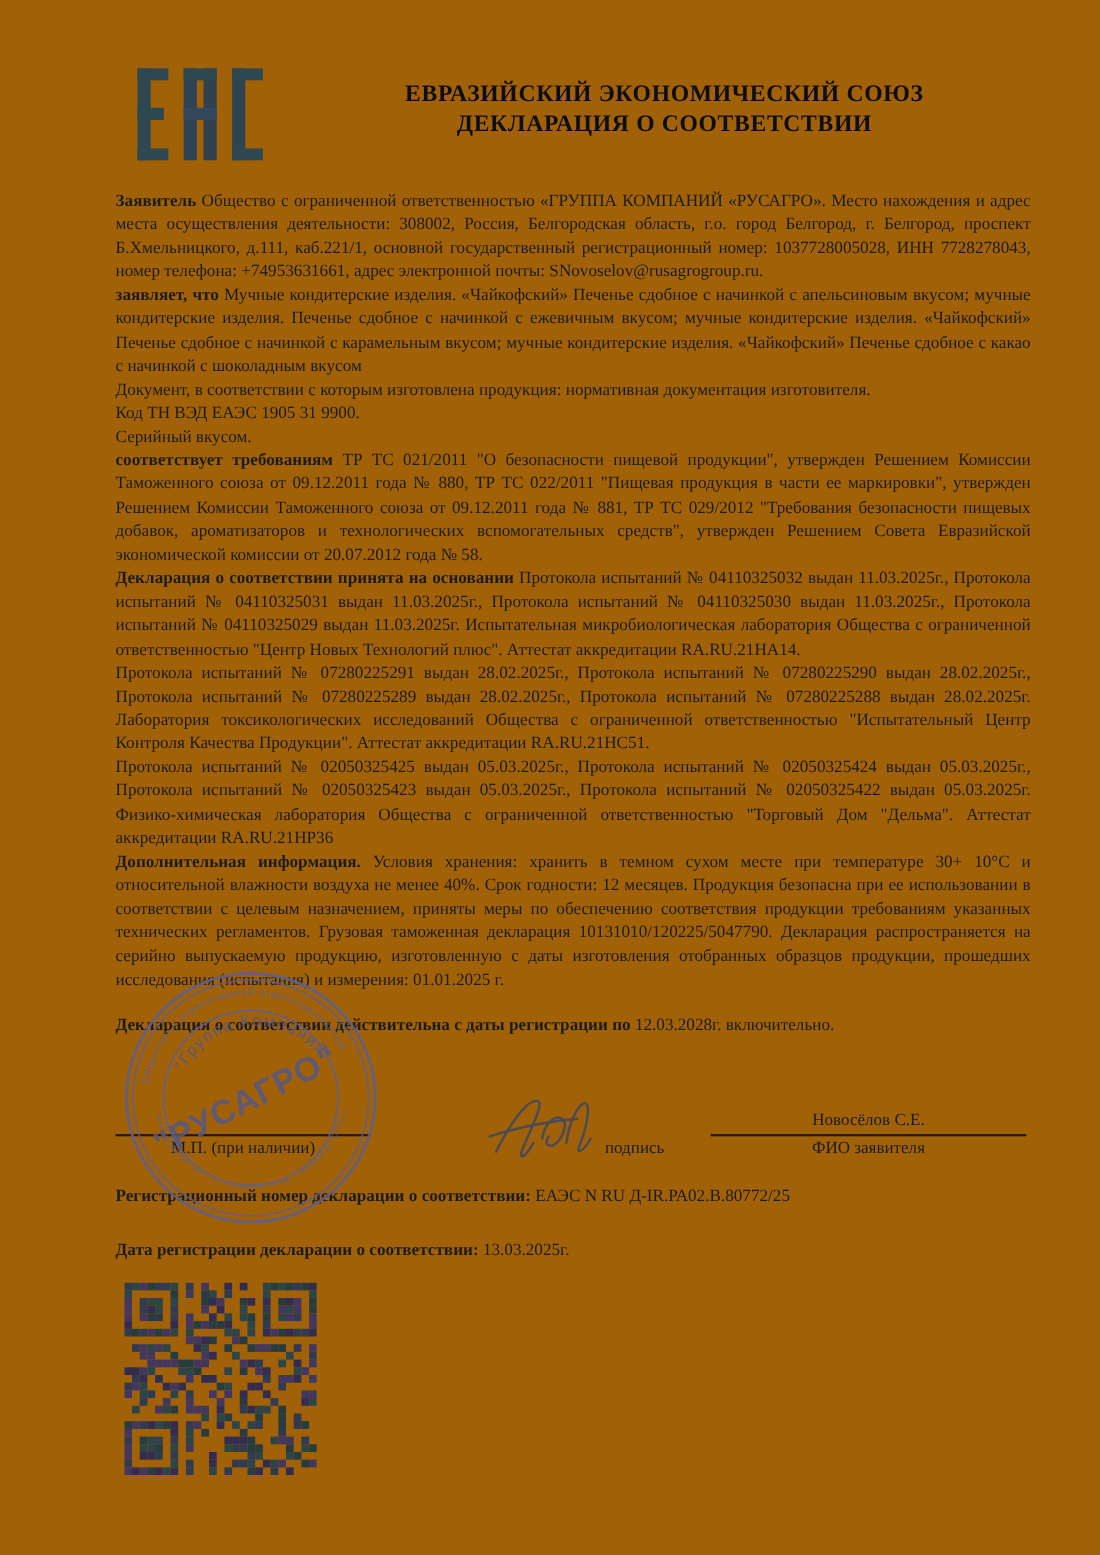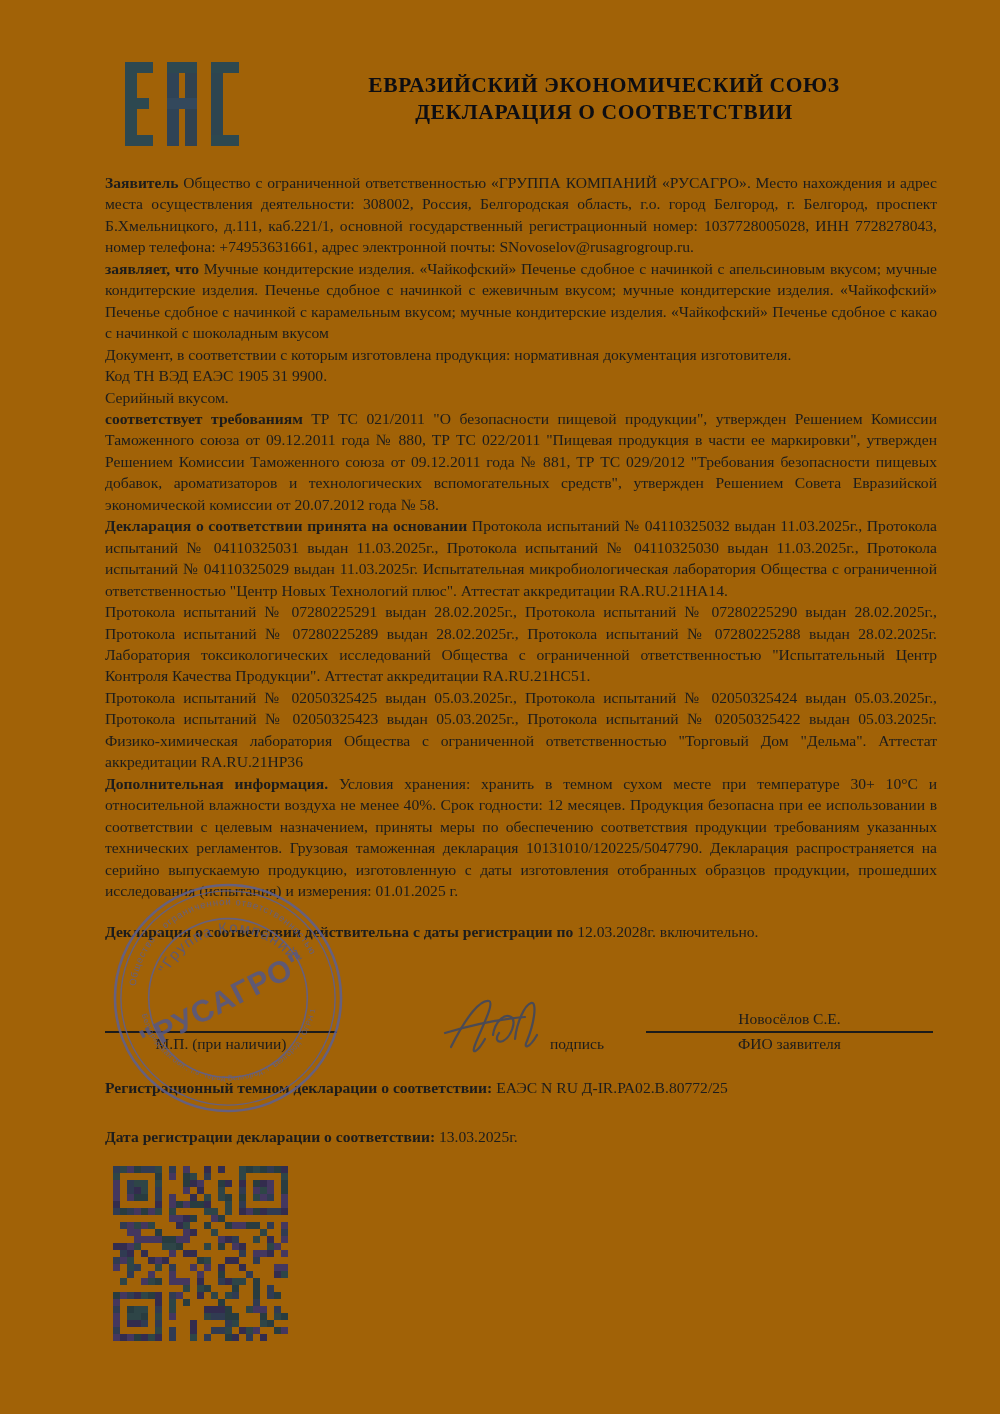--- a/index.html
+++ b/index.html
@@ -126,21 +126,21 @@
         <div class="below">подпись</div>
       </div>
 
       <div class="sigcol col-fio">
         <div class="above">Новосёлов С.Е.</div>
         <div class="line"></div>
         <div class="below">ФИО заявителя</div>
       </div>
     </div>
 
-    <p class="para reg"><span class="b">Регистрационный темном декларации о соответствии:</span><span> ЕАЭС N RU Д-IR.РА02.В.80772/25</span></p>
+    <p class="para reg"><span class="b">Регистрационный номер декларации о соответствии:</span><span> ЕАЭС N RU Д-IR.РА02.В.80772/25</span></p>
 
     <p class="para date"><span class="b">Дата регистрации декларации о соответствии:</span><span> 13.03.2025г.</span></p>
 
     <div class="qr-wrap">
       <svg id="qr-svg" width="175" height="175" viewBox="0 0 175 175">
           <rect x="0" y="77" width="7" height="7" fill="#332c4e"></rect>
           <rect x="0" y="91" width="7" height="7" fill="#303b52"></rect>
           <rect x="0" y="98" width="7" height="7" fill="#44375f"></rect>
           <rect x="7" y="56" width="7" height="7" fill="#303b52"></rect>
           <rect x="7" y="77" width="7" height="7" fill="#332c4e"></rect>

